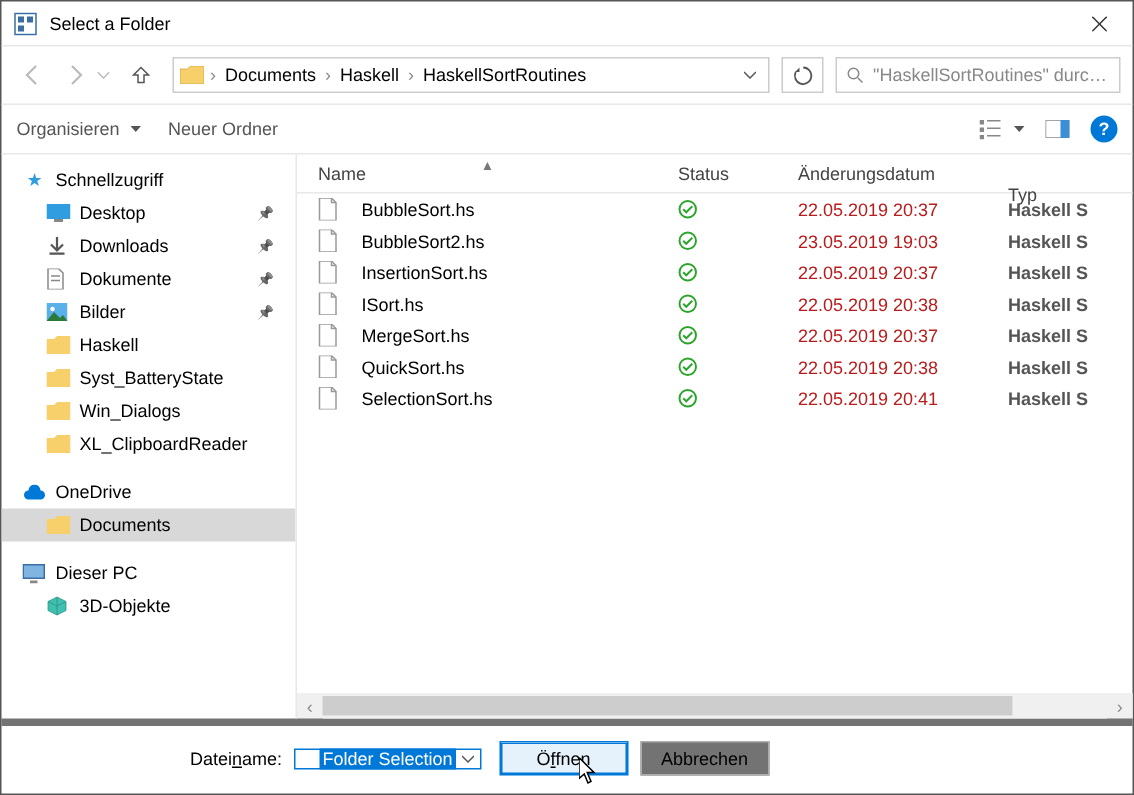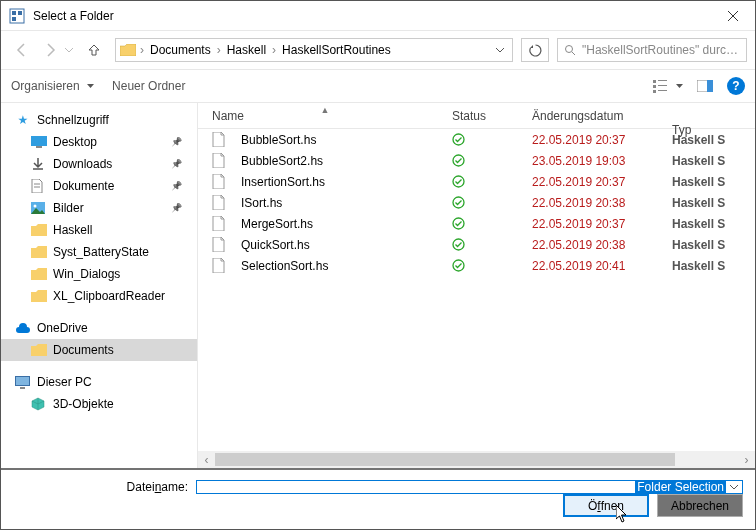--- a/index.html
+++ b/index.html
@@ -43,21 +43,21 @@
   .rows { flex:1; overflow:auto; }
   .row { height:21px; display:flex; align-items:center; }
   .row .c-name { width:254px; padding-left:14px; display:flex; align-items:center; gap:16px; }
   .row .c-status { width:80px; color:#2aa52a; }
   .row .c-date { width:140px; color:#b91c1c; }
   .row .c-type { flex:1; color:#555; white-space:nowrap; overflow:hidden;font-weight:bold; }
   .hscroll { height:17px; background:#f0f0f0; display:flex; align-items:center; }
   .hscroll .larrow,.hscroll .rarrow { width:17px; height:17px; display:flex; align-items:center; justify-content:center; color:#888; background:#f0f0f0; }
   .hscroll .track { flex:1; height:17px; background:#f0f0f0; position:relative; }
   .hscroll .thumb { position:absolute; left:0; top:2px; height:13px; width:88%; background:#cdcdcd; }
-  .footer { border-top:2px solid #737373; padding:10px 12px 12px 12px; display:flex; flex-direction:column; }
+  .footer { border-top:5px solid #737373; padding:10px 12px 12px 12px; display:flex; flex-direction:row; gap:12px; }
   .fnrow { display:flex; align-items:center; gap:8px; }
   .fnrow .lbl { width:175px; text-align:right; }
   .fnrow .lbl u { text-decoration:underline; }
   .fncombo { flex:1; height:14px; border:1px solid #0078d7; display:flex; align-items:center; padding:0 16px; position:relative;justify-content:flex-end; }
   .fncombo .seltext { background:#0078d7; color:#fff; padding:0 2px; }
   .fncombo .dd { position:absolute; right:4px; color:#555; }
   .btnrow { display:flex; justify-content:flex-end; gap:8px; }
   .btn { width:86px; height:23px; border:1px solid #adadad; background:#737373; display:flex; align-items:center; justify-content:center; position:relative; }
   .btn.primary { border:1px solid #0078d7; background:#e5f1fb; box-shadow:inset 0 0 0 1px #0078d7; }
   .btn .ul { text-decoration:underline; }

